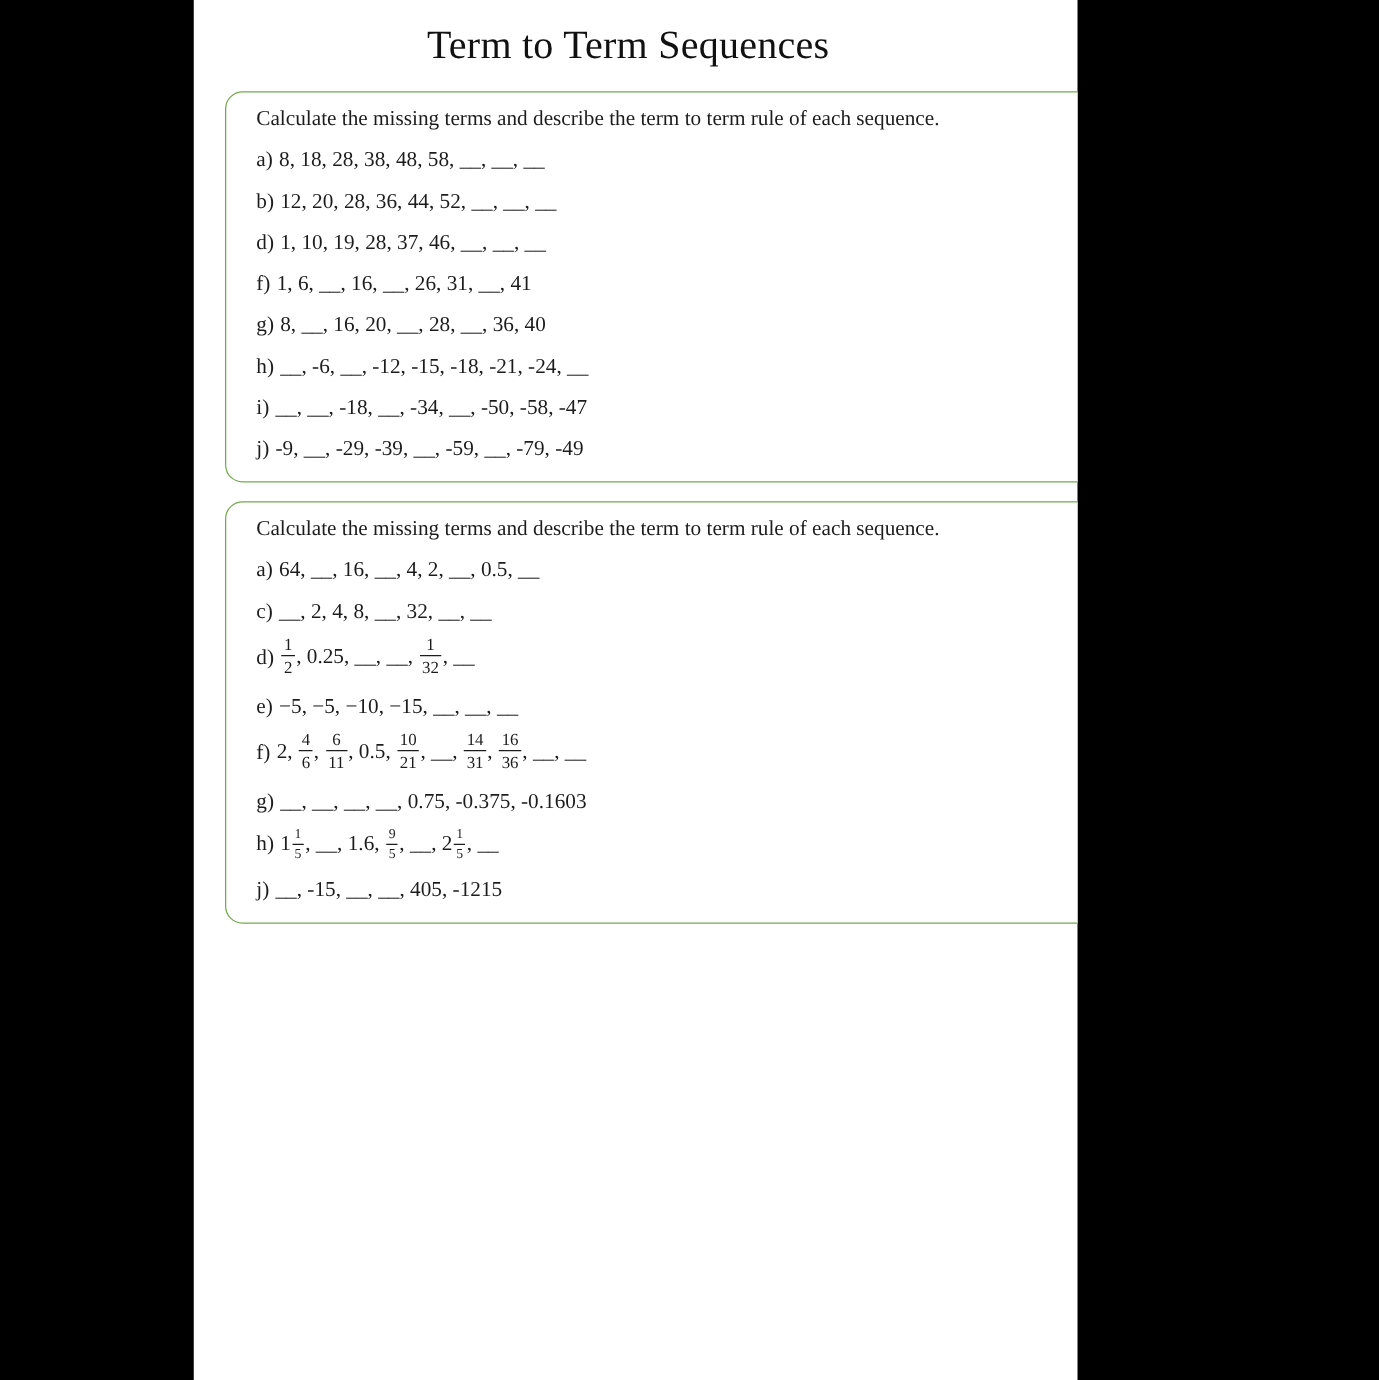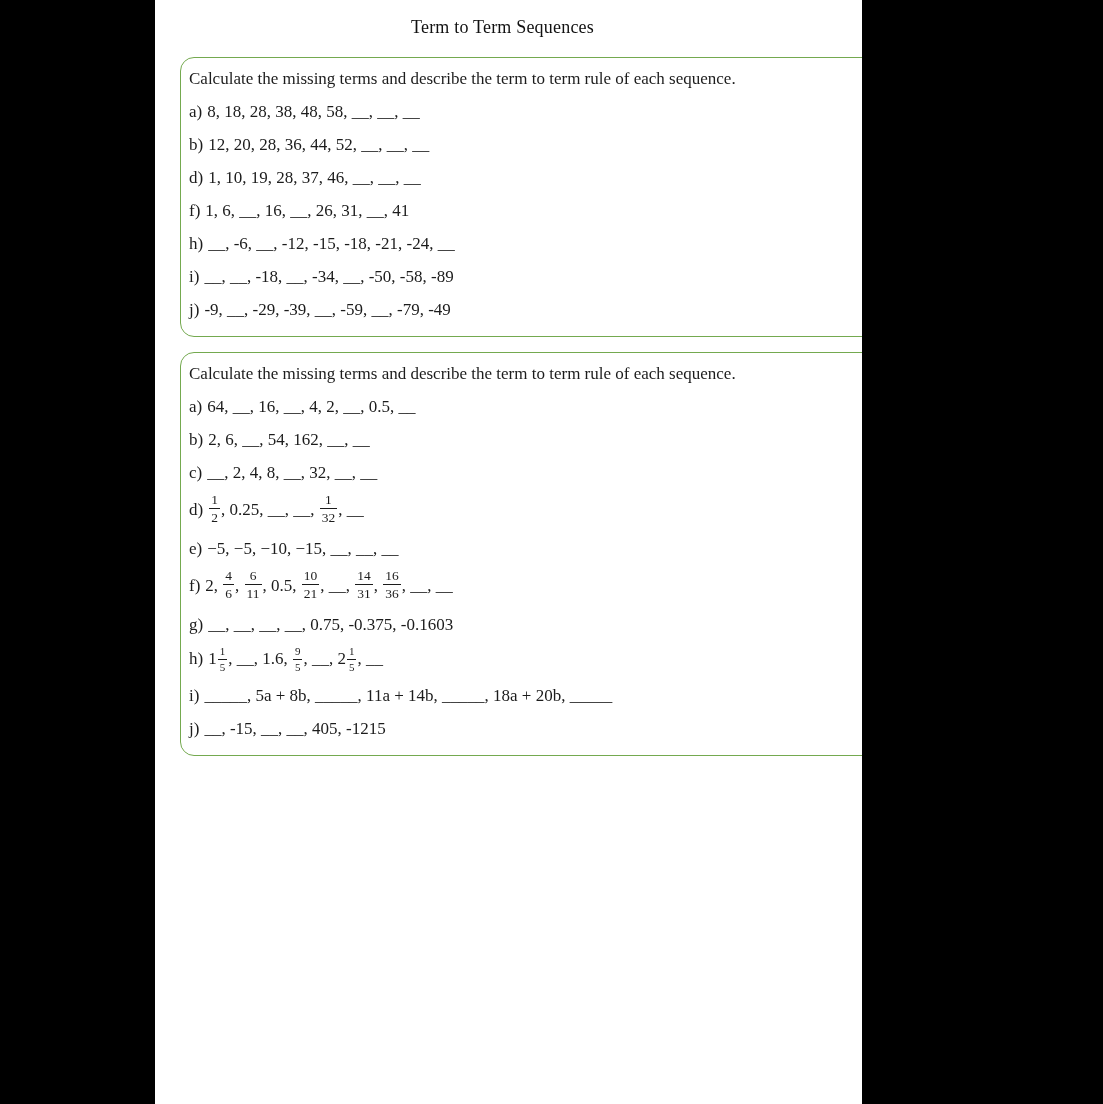--- a/index.html
+++ b/index.html
@@ -18,32 +18,32 @@
     left: 155px;
     top: 0;
     width: 707px;
     height: 1104px;
     background: #fff;
     color: #1c1c1c;
     overflow: hidden;
   }
   h1.title {
     text-align: center;
-    font-size: 18px;
+    font-size: 32px;
     font-weight: 400;
     letter-spacing: 0.2px;
     margin: 17px 12px 19px 0;
     color: #111;
   }
   .box {
     margin: 0 0 15px 25px;
     width: 714px;               
     border: 1.5px solid #74a94f;
     border-radius: 14px;
-    padding: 9px 0 15px 8px;
+    padding: 9px 0 15px 24px;
     background: #fff;
   }
   .instruction {
     font-size: 17px;
     line-height: 23px;
     color: #1c1c1c;
   }
   .problem {
     font-size: 17px;
     line-height: 23px;
@@ -80,32 +80,31 @@
 <div class="stage">
   <div class="page">
     <h1 class="title">Term to Term Sequences</h1>
     <div id="sections">
         <div class="box" style="border-color: rgb(116, 169, 79);">
           <p class="instruction">Calculate the missing terms and describe the term to term rule of each sequence.</p>
           <div class="problem"><span class="plabel">a)</span><span class="seq-text">8, 18, 28, 38, 48, 58, __, __, __</span></div>
           <div class="problem"><span class="plabel">b)</span><span class="seq-text">12, 20, 28, 36, 44, 52, __, __, __</span></div>
           <div class="problem"><span class="plabel">d)</span><span class="seq-text">1, 10, 19, 28, 37, 46, __, __, __</span></div>
           <div class="problem"><span class="plabel">f)</span><span class="seq-text">1, 6, __, 16, __, 26, 31, __, 41</span></div>
+          <div class="problem"><span class="plabel">g)</span><span class="seq-text">8, __, 16, 20, __, 28, __, 36, 40</span></div>
           <div class="problem"><span class="plabel">h)</span><span class="seq-text">__, -6, __, -12, -15, -18, -21, -24, __</span></div>
-          <div class="problem"><span class="plabel">i)</span><span class="seq-text">__, __, -18, __, -34, __, -50, -58, -89</span></div>
+          <div class="problem"><span class="plabel">i)</span><span class="seq-text">__, __, -18, __, -34, __, -50, -58, -47</span></div>
           <div class="problem"><span class="plabel">j)</span><span class="seq-text">-9, __, -29, -39, __, -59, __, -79, -49</span></div>
         </div>
         <div class="box" style="border-color: rgb(116, 169, 79);">
           <p class="instruction">Calculate the missing terms and describe the term to term rule of each sequence.</p>
           <div class="problem"><span class="plabel">a)</span><span class="seq-text">64, __, 16, __, 4, 2, __, 0.5, __</span></div>
-          <div class="problem"><span class="plabel">b)</span><span class="seq-text">2, 6, __, 54, 162, __, __</span></div>
           <div class="problem"><span class="plabel">c)</span><span class="seq-text">__, 2, 4, 8, __, 32, __, __</span></div>
           <div class="problem"><span class="plabel">d)</span><span class="frac"><span class="num">1</span><span class="den">2</span></span><span class="seq-text">, 0.25, __, __, </span><span class="frac"><span class="num">1</span><span class="den">32</span></span><span class="seq-text">, __</span></div>
           <div class="problem"><span class="plabel">e)</span><span class="seq-text">−5, −5, −10, −15, __, __, __</span></div>
           <div class="problem"><span class="plabel">f)</span><span class="seq-text">2, </span><span class="frac"><span class="num">4</span><span class="den">6</span></span><span class="seq-text">, </span><span class="frac"><span class="num">6</span><span class="den">11</span></span><span class="seq-text">, 0.5, </span><span class="frac"><span class="num">10</span><span class="den">21</span></span><span class="seq-text">, __, </span><span class="frac"><span class="num">14</span><span class="den">31</span></span><span class="seq-text">, </span><span class="frac"><span class="num">16</span><span class="den">36</span></span><span class="seq-text">, __, __</span></div>
           <div class="problem"><span class="plabel">g)</span><span class="seq-text">__, __, __, __, 0.75, -0.375, -0.1603</span></div>
           <div class="problem"><span class="plabel">h)</span><span class="seq-text">1</span><span class="frac sm"><span class="num">1</span><span class="den">5</span></span><span class="seq-text">, __, 1.6, </span><span class="frac sm"><span class="num">9</span><span class="den">5</span></span><span class="seq-text">, __, 2</span><span class="frac sm"><span class="num">1</span><span class="den">5</span></span><span class="seq-text">, __</span></div>
-          <div class="problem"><span class="plabel">i)</span><span class="seq-text">_____, 5a + 8b, _____, 11a + 14b, _____, 18a + 20b, _____</span></div>
           <div class="problem"><span class="plabel">j)</span><span class="seq-text">__, -15, __, __, 405, -1215</span></div>
         </div>
       </div>
   </div>
 </div>
 
 </body></html>

